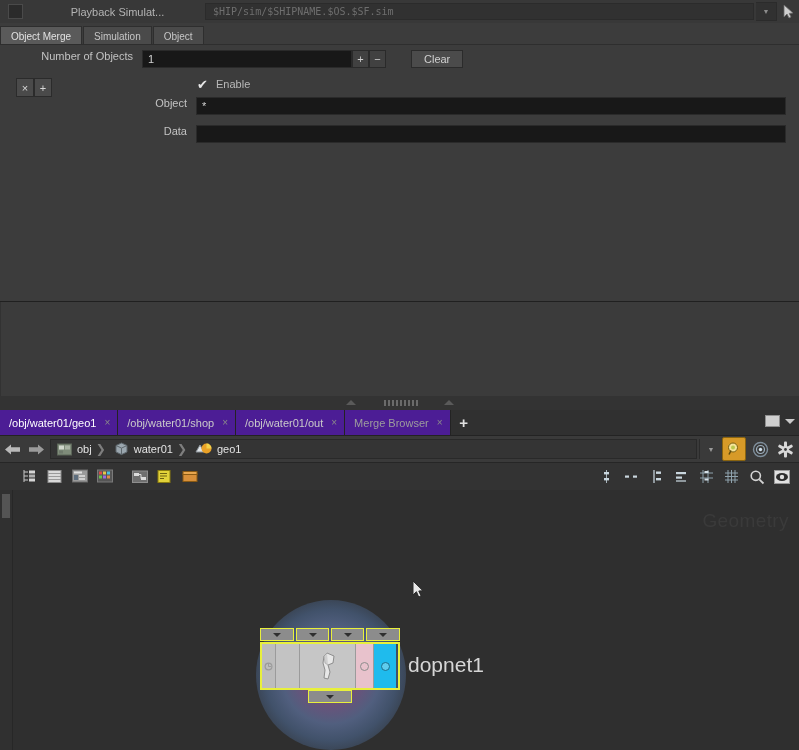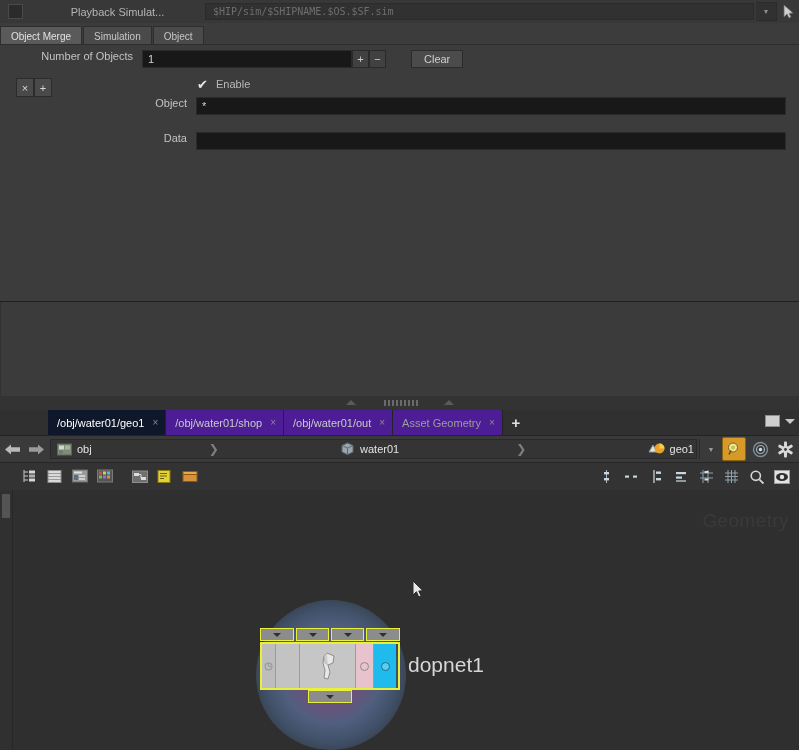--- a/index.html
+++ b/index.html
@@ -109,38 +109,38 @@
 
   .nettabs{
     position:absolute;left:0;top:0;width:799px;height:25px;background:#303030;
     display:flex;align-items:center;border-bottom:1px solid #232323;
   }
   .ntab{
     height:25px;display:flex;align-items:center;box-sizing:border-box;
     padding:0 7px 0 9px;font-size:11px;color:#cacaca;background:#4c1d95;
     border-right:1px solid #232323;white-space:nowrap;
   }
-  .ntab.active{background:#0f172a;color:#ffffff;margin-left:48px;}
+  .ntab.active{background:#4c1d95;color:#ffffff;}
   .ntab .x{margin-left:8px;color:#8a8a8a;font-size:10px;}
   .ntab.muted{color:#9d9d9d;}
   .plusbtn{width:26px;height:25px;display:flex;align-items:center;justify-content:center;
     color:#e0e0e0;font-size:15px;font-weight:bold;}
   .winbtns{position:absolute;right:4px;top:5px;display:flex;align-items:center;gap:5px;}
   .winbtns .sq{width:13px;height:10px;background:#cfcfcf;border:1px solid #8e8e8e;}
   .winbtns .tri{width:0;height:0;border-left:5px solid transparent;border-right:5px solid transparent;
     border-top:5px solid #c8c8c8;}
 
   .pathbar{
     position:absolute;left:0;top:26px;width:799px;height:26px;background:#3a3a3a;
     display:flex;align-items:center;border-bottom:1px solid #262626;
   }
   .navarrow{width:24px;height:24px;display:flex;align-items:center;justify-content:center;}
   .crumbbox{
     flex:1 1 auto;height:20px;margin:0 2px;background:#343434;border:1px solid #292929;
-    display:flex;align-items:center;box-sizing:border-box;overflow:hidden;justify-content:space-between;
+    display:flex;align-items:center;box-sizing:border-box;overflow:hidden;
   }
   .crumb{display:flex;align-items:center;height:20px;padding:0 2px 0 6px;font-size:11px;color:#e3e3e3;}
   .crumb .ic{margin-right:5px;display:flex;align-items:center;}
   .sep{color:#7e7e7e;font-size:12px;margin:0 2px;}
   .crumbdd{width:22px;height:20px;display:flex;align-items:center;justify-content:center;
     color:#9a9a9a;font-size:7px;background:#3a3a3a;border-left:1px solid #2b2b2b;}
   .pbIcon{width:22px;height:22px;display:flex;align-items:center;justify-content:center;margin-right:3px;}
   .pbIcon.sel{background:#d79a28;border:1px solid #8a640f;border-radius:2px;}
 
   .toolrow{
@@ -233,21 +233,21 @@
       <div class="prow" style="left:196px;top:33px;">
         <div class="chk">✔</div>
         <div class="chklabel">Enable</div>
       </div>
 
       <div class="prow" style="left:0;top:52px;">
         <div class="plabel" style="width:196px;">Object</div>
         <div class="pfield" style="width:590px;">*</div>
       </div>
 
-      <div class="prow" style="left:0;top:87px;">
+      <div class="prow" style="left:0;top:80px;">
         <div class="plabel" style="width:196px;">Data</div>
         <div class="pfield" style="width:590px;"></div>
       </div>
 
     </div>
 
     <div class="pane-divider"></div>
     <div class="lower-blank"></div>
   </div>
 
@@ -266,21 +266,21 @@
       </div>
       <div class="ntab">
         <span>/obj/water01/shop</span>
         <span class="x">×</span>
       </div>
       <div class="ntab">
         <span>/obj/water01/out</span>
         <span class="x">×</span>
       </div>
       <div class="ntab muted">
-        <span>Asset Geometry</span>
+        <span>Merge Browser</span>
         <span class="x">×</span>
       </div>
       <div class="plusbtn">+</div>
       <div class="winbtns">
         <div class="sq"></div>
         <div class="tri"></div>
       </div>
     </div>
 
     <div class="pathbar">

